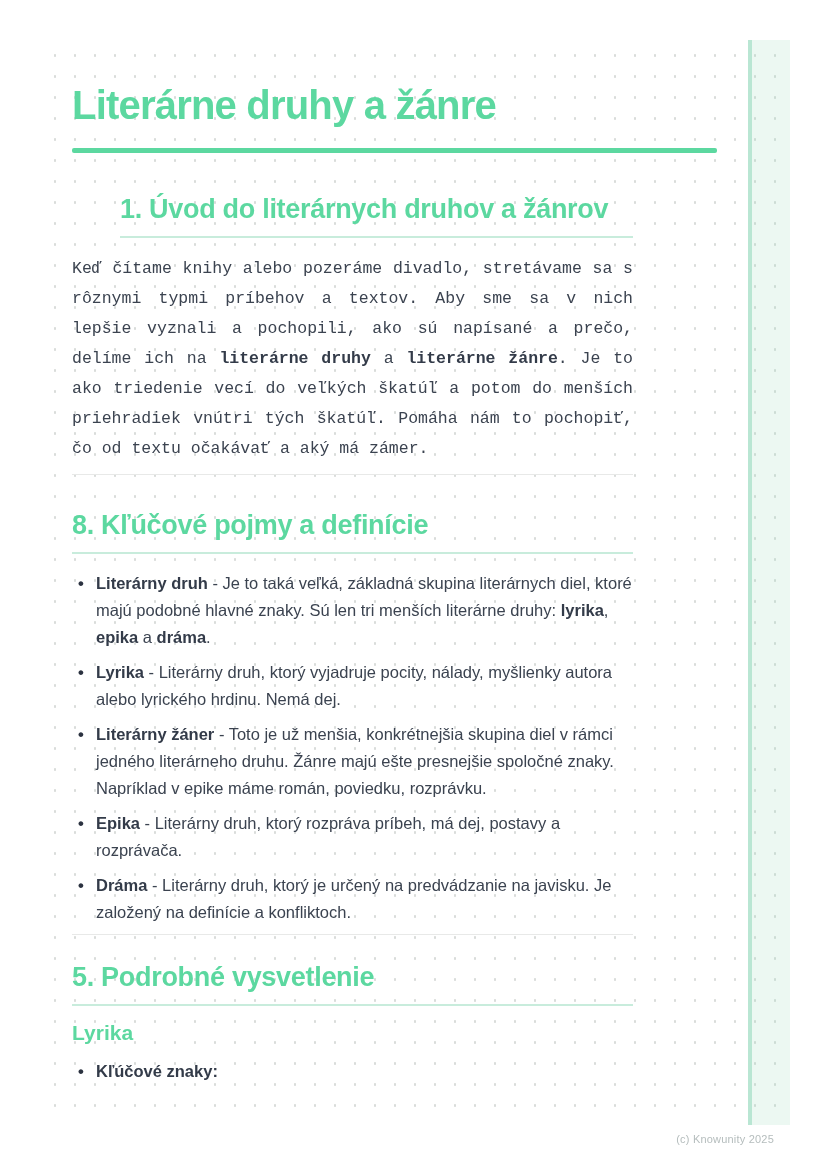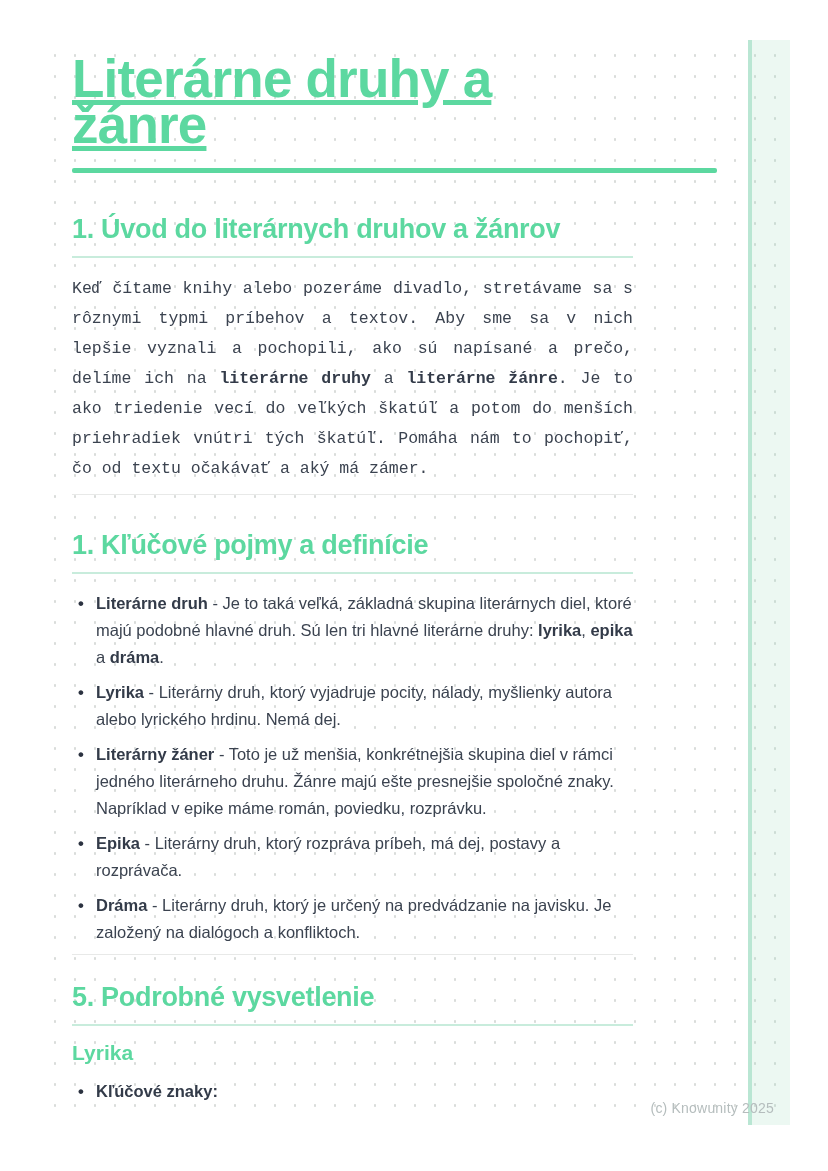--- a/index.html
+++ b/index.html
@@ -30,43 +30,42 @@
     position: absolute; top: 0; left: 708px;
     width: 4px; height: 100%;
     background: #b9e6d3;
   }
   .content {
     position: absolute; left: 32px; top: 0;
     width: 561px;
     color: #3b4350;
   }
   .doc-title {
-    margin: 16px 0 0 0;
-    font-size: 53px; line-height: 46px;
+    margin: 42px 0 0 0;
+    font-size: 40px; line-height: 46px;
     font-weight: bold;
     letter-spacing: -0.8px;
     color: #5cd8a0;
-    text-decoration: underline;
   }
   .title-rule {
     width: 645px; height: 5px;
     margin-top: 20px;
     background: #5cd8a0;
     border-radius: 2px;
   }
   .section-heading {
     margin: 0;
     font-size: 27px; line-height: 32px;
     font-weight: bold;
     letter-spacing: -0.3px;
     color: #5cd8a0;
     padding-bottom: 11px;
     border-bottom: 2px solid #c8ecdc;
   }
-  .sh-1 { margin-top: 40px; }
+  .sh-1 { margin-top: 40px; margin-left: 48px; }
   .sh-2 { margin-top: 34px; }
   .sh-3 { margin-top: 26px; }
   .intro-paragraph {
     margin: 16px 0 0 0;
     font-size: 16.5px; line-height: 30px;
     text-align: justify;
     font-family: Liberation Mono, monospace;
   }
   .section-divider {
     border: none; height: 1px;
@@ -95,49 +94,49 @@
   .bullet-list-lyrika { margin-top: 12px; }
   .subsection-heading {
     margin: 14px 0 0 0;
     font-size: 21px; line-height: 26px;
     font-weight: bold;
     color: #5cd8a0;
   }
   .b { font-weight: bold; color: #333b49; }
   .footer-credit {
     position: absolute;
-    right: 16px; top: 1060px;
-    font-size: 14px;
+    right: 16px; top: 1093px;
+    font-size: 11px;
     letter-spacing: 0.2px;
     color: #b5bdbd;
   }
 </style>
 </head>
 <body>
 
 <div class="page">
   <div class="margin-strip"></div>
   <div class="margin-line"></div>
 
   <div class="content">
     <h1 class="doc-title">Literárne druhy a žánre</h1>
     <div class="title-rule"></div>
 
     <h2 class="section-heading sh-1">1. Úvod do literárnych druhov a žánrov</h2>
     <p class="intro-paragraph"><span>Keď čítame knihy alebo pozeráme divadlo, stretávame sa s rôznymi typmi príbehov a textov. Aby sme sa v nich lepšie vyznali a pochopili, ako sú napísané a prečo, delíme ich na </span><span class="b">literárne druhy</span><span> a </span><span class="b">literárne žánre</span><span>. Je to ako triedenie vecí do veľkých škatúľ a potom do menších priehradiek vnútri tých škatúľ. Pomáha nám to pochopiť, čo od textu očakávať a aký má zámer.</span></p>
 
     <hr class="section-divider">
 
-    <h2 class="section-heading sh-2">1. Kľúčové pojmy a definície</h2>
+    <h2 class="section-heading sh-2">8. Kľúčové pojmy a definície</h2>
     <ul class="bullet-list">
-      <li><span class="b">Literárne druh</span><span> - Je to taká veľká, základná skupina literárnych diel, ktoré majú podobné hlavné druh. Sú len tri hlavné literárne druhy: </span><span class="b">lyrika</span><span>, </span><span class="b">epika</span><span> a </span><span class="b">dráma</span><span>.</span></li>
+      <li><span class="b">Literárny druh</span><span> - Je to taká veľká, základná skupina literárnych diel, ktoré majú podobné hlavné znaky. Sú len tri menších literárne druhy: </span><span class="b">lyrika</span><span>, </span><span class="b">epika</span><span> a </span><span class="b">dráma</span><span>.</span></li>
       <li><span class="b">Lyrika</span><span> - Literárny druh, ktorý vyjadruje pocity, nálady, myšlienky autora alebo lyrického hrdinu. Nemá dej.</span></li>
       <li><span class="b">Literárny žáner</span><span> - Toto je už menšia, konkrétnejšia skupina diel v rámci jedného literárneho druhu. Žánre majú ešte presnejšie spoločné znaky. Napríklad v epike máme román, poviedku, rozprávku.</span></li>
       <li><span class="b">Epika</span><span> - Literárny druh, ktorý rozpráva príbeh, má dej, postavy a rozprávača.</span></li>
-      <li><span class="b">Dráma</span><span> - Literárny druh, ktorý je určený na predvádzanie na javisku. Je založený na dialógoch a konfliktoch.</span></li>
+      <li><span class="b">Dráma</span><span> - Literárny druh, ktorý je určený na predvádzanie na javisku. Je založený na definície a konfliktoch.</span></li>
     </ul>
 
     <hr class="section-divider divider-2">
 
     <h2 class="section-heading sh-3">5. Podrobné vysvetlenie</h2>
     <h3 class="subsection-heading">Lyrika</h3>
     <ul class="bullet-list bullet-list-lyrika">
       <li><span class="b">Kľúčové znaky:</span></li>
     </ul>
   </div>

